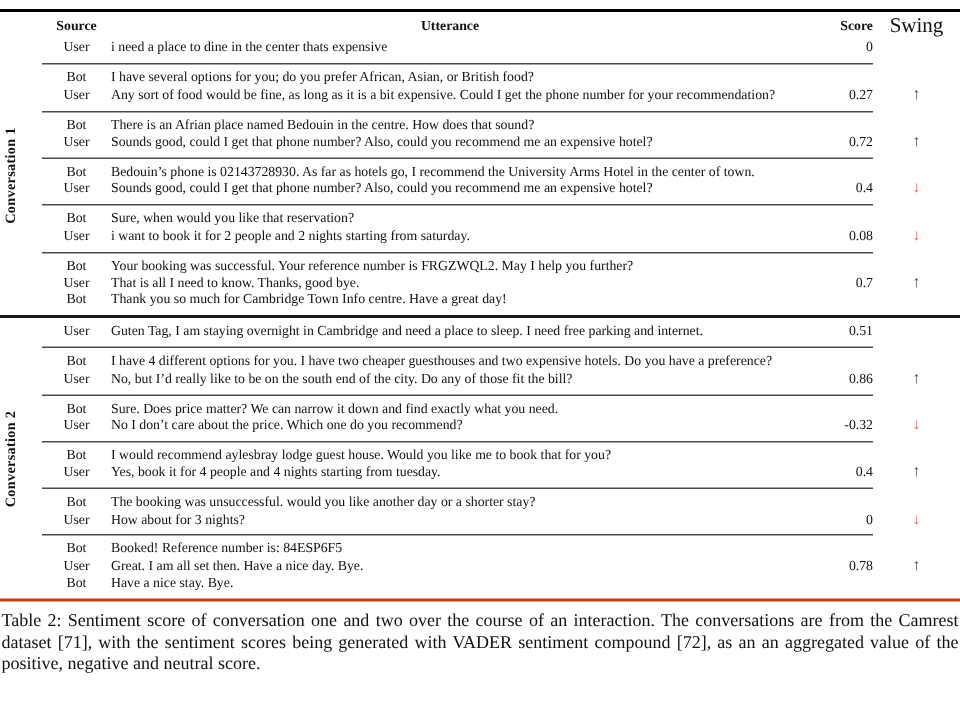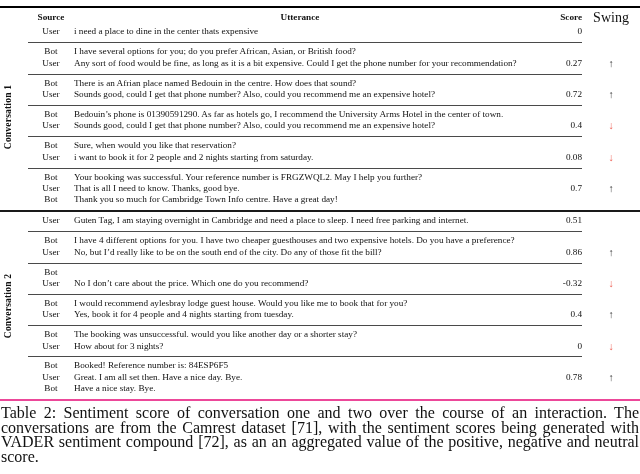--- a/index.html
+++ b/index.html
@@ -5,21 +5,21 @@
   * { margin: 0; padding: 0; box-sizing: border-box; }
   html, body { background: #ffffff; }
   body {
     width: 640px; height: 474px; overflow: hidden;
     font-family: "Liberation Serif", "DejaVu Serif", serif;
     color: #111; font-size: 9.2px; line-height: 11.4px;
   }
   .page { padding-top: 6px; }
   .table {
     border-top: 2.5px solid #000;
-    border-bottom: 2px solid #ec4899;
+    border-bottom: 2px solid #c2410c;
   }
   .row { display: flex; align-items: flex-start; }
   .c-src { width: 46px; flex: none; text-align: center; }
   .c-utt { width: 460px; flex: none; padding-right: 8px; text-align: justify; }
   .c-scr { width: 48px; flex: none; text-align: right; }
   .c-swg { flex: 1; text-align: center; font-size: 10.5px; line-height: 11px; }
   .hdr { padding: 4px 0 0 0; margin-left: 28px; }
   .hdr .c-src, .hdr .c-utt, .hdr .c-scr { font-weight: bold; }
   .hdr .c-utt { text-align: center; }
   .conv-section { position: relative; padding-left: 28px; }
@@ -27,21 +27,21 @@
     position: absolute; left: 3px; top: 50%;
     writing-mode: vertical-rl; transform: translateY(-50%) rotate(180deg);
     font-weight: bold; font-size: 9.5px; white-space: nowrap; letter-spacing: 0.2px;
   }
   .block { padding: 3px 0 4.5px 0; }
   .conv-section .block:first-of-type { padding-top: 2px; }
   .sep { height: 0; border-top: 1px solid #4a4a4a; width: 554px; }
   .conv-divider { height: 2px; background: #1a1a1a; width: 100%; }
   .caption {
     margin-top: 5px; padding: 0 1px;
-    font-size: 16px; line-height: 14.6px; text-align: justify; color: #111;
+    font-size: 12px; line-height: 14.6px; text-align: justify; color: #111;
   }
 </style>
 </head>
 <body>
 
 <div class="page">
   <div class="table">
     <div class="row hdr">
       <div class="c-src">Source</div>
       <div class="c-utt">Utterance</div>
@@ -86,21 +86,21 @@
               <div class="c-src">User</div>
               <div class="c-utt">Sounds good, could I get that phone number? Also, could you recommend me an expensive hotel?</div>
               <div class="c-scr">0.72</div>
               <div class="c-swg" style="color: rgb(61, 61, 61);">↑</div>
             </div>
           </div>
           <div class="sep"></div>
           <div class="block">
             <div class="row">
               <div class="c-src">Bot</div>
-              <div class="c-utt">Bedouin’s phone is 01390591290. As far as hotels go, I recommend the University Arms Hotel in the center of town.</div>
+              <div class="c-utt">Bedouin’s phone is 02143728930. As far as hotels go, I recommend the University Arms Hotel in the center of town.</div>
               <div class="c-scr"></div>
               <div class="c-swg"></div>
             </div>
             <div class="row">
               <div class="c-src">User</div>
               <div class="c-utt">Sounds good, could I get that phone number? Also, could you recommend me an expensive hotel?</div>
               <div class="c-scr">0.4</div>
               <div class="c-swg" style="color: rgb(238, 106, 96);">↓</div>
             </div>
           </div>
@@ -164,20 +164,21 @@
               <div class="c-src">User</div>
               <div class="c-utt">No, but I’d really like to be on the south end of the city. Do any of those fit the bill?</div>
               <div class="c-scr">0.86</div>
               <div class="c-swg" style="color: rgb(61, 61, 61);">↑</div>
             </div>
           </div>
           <div class="sep"></div>
           <div class="block">
             <div class="row">
               <div class="c-src">Bot</div>
+              <div class="c-utt">Sure. Does price matter? We can narrow it down and find exactly what you need.</div>
               <div class="c-scr"></div>
               <div class="c-swg"></div>
             </div>
             <div class="row">
               <div class="c-src">User</div>
               <div class="c-utt">No I don’t care about the price. Which one do you recommend?</div>
               <div class="c-scr">-0.32</div>
               <div class="c-swg" style="color: rgb(238, 106, 96);">↓</div>
             </div>
           </div>

